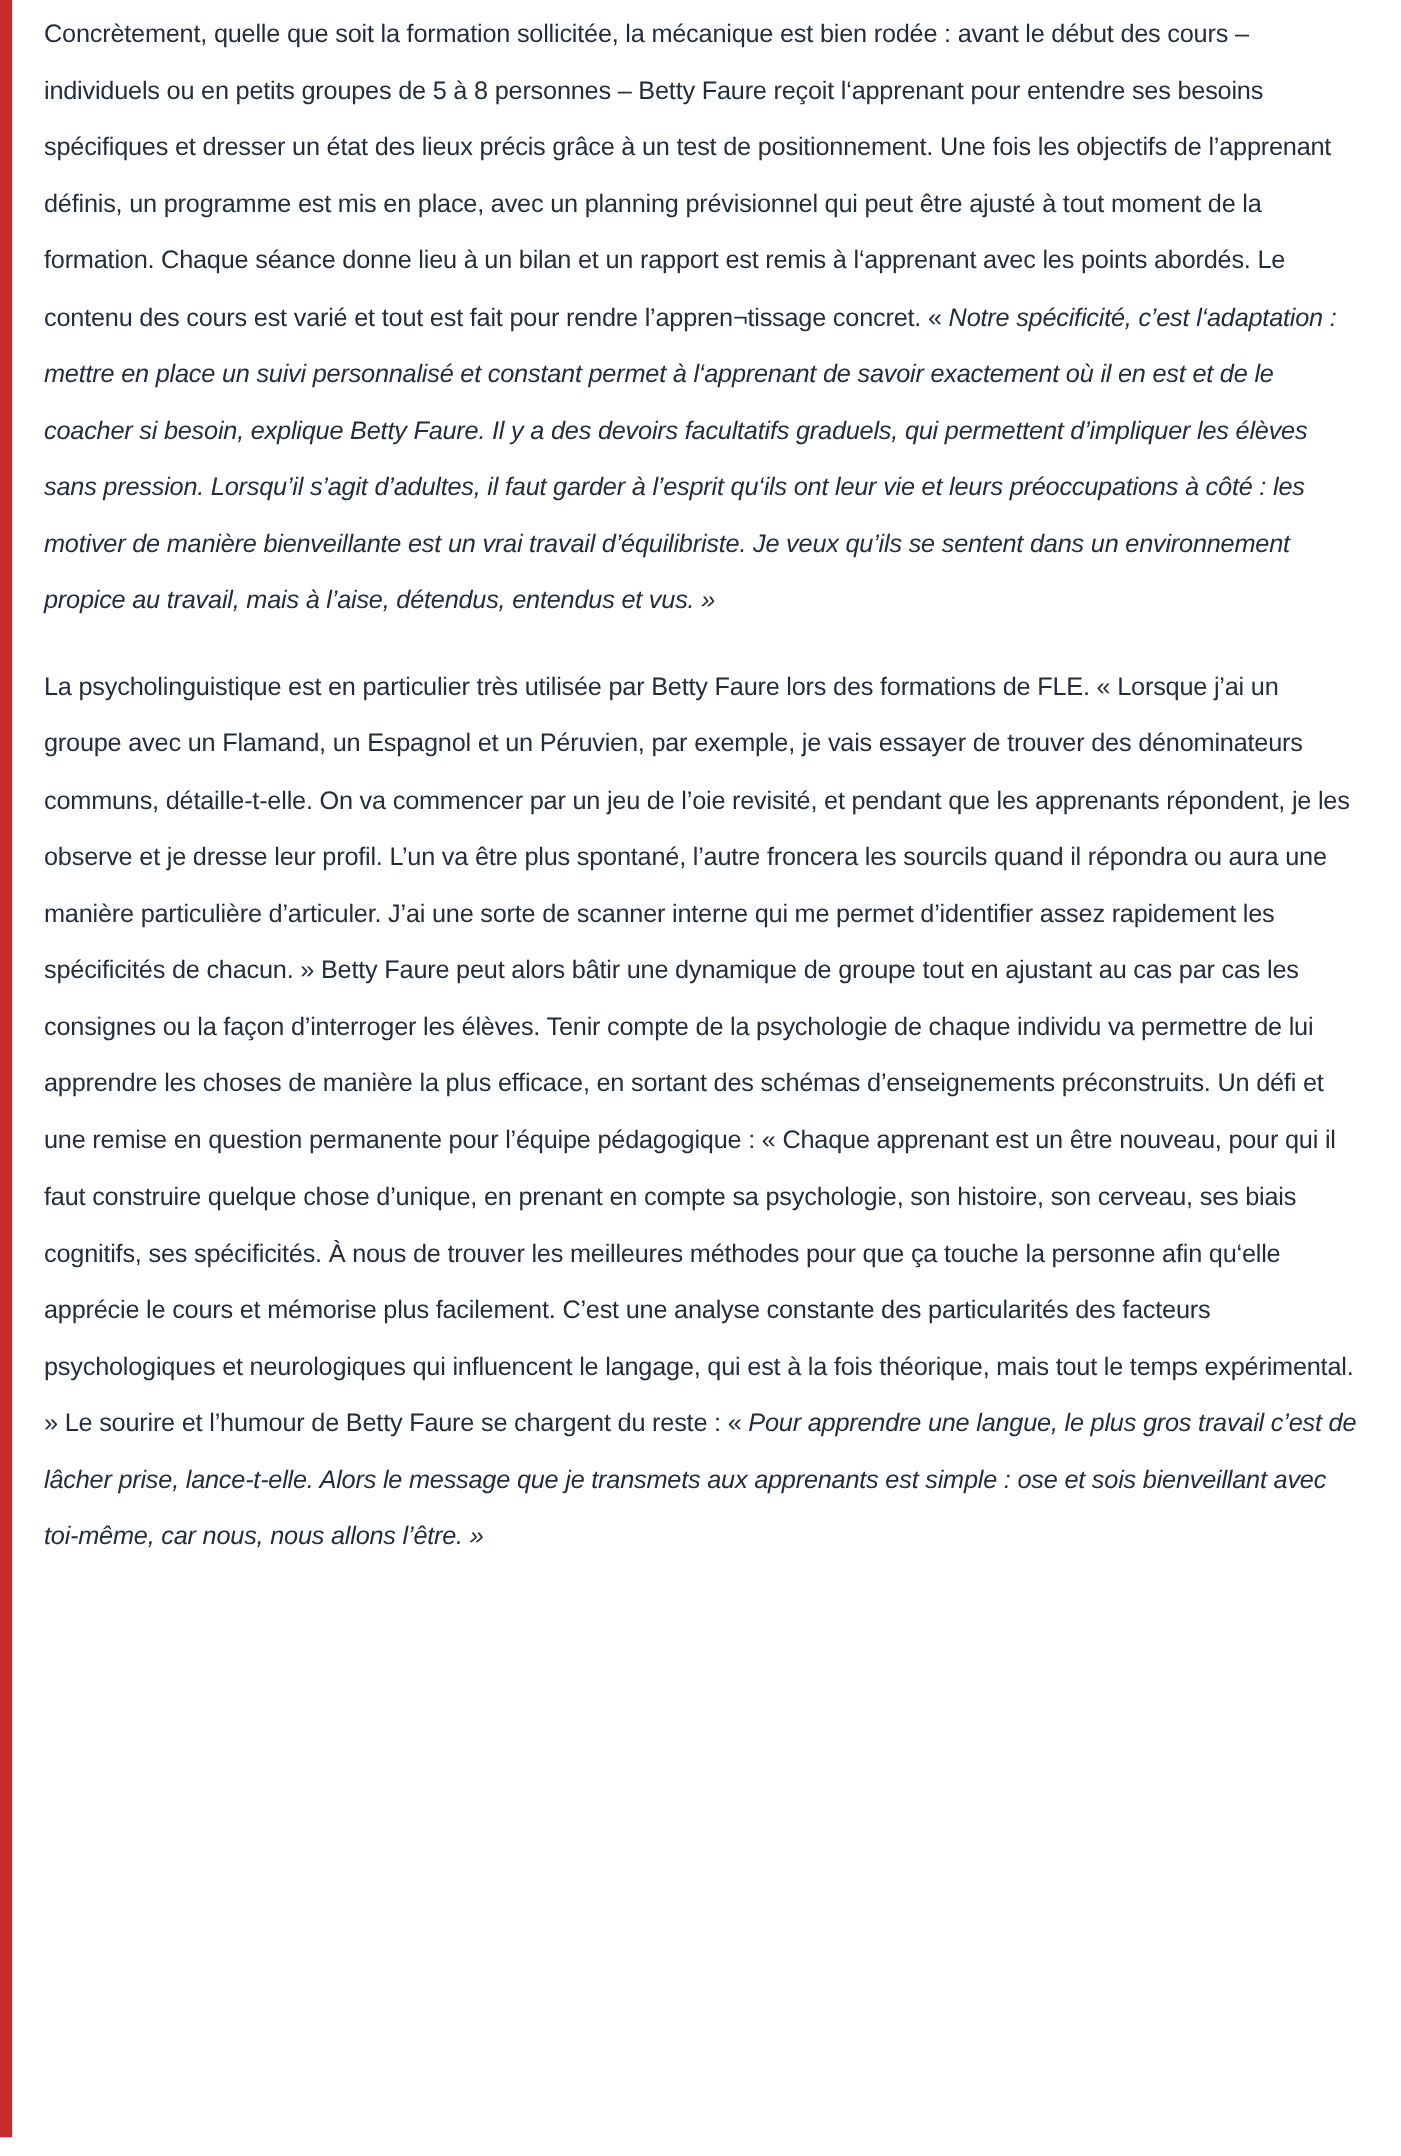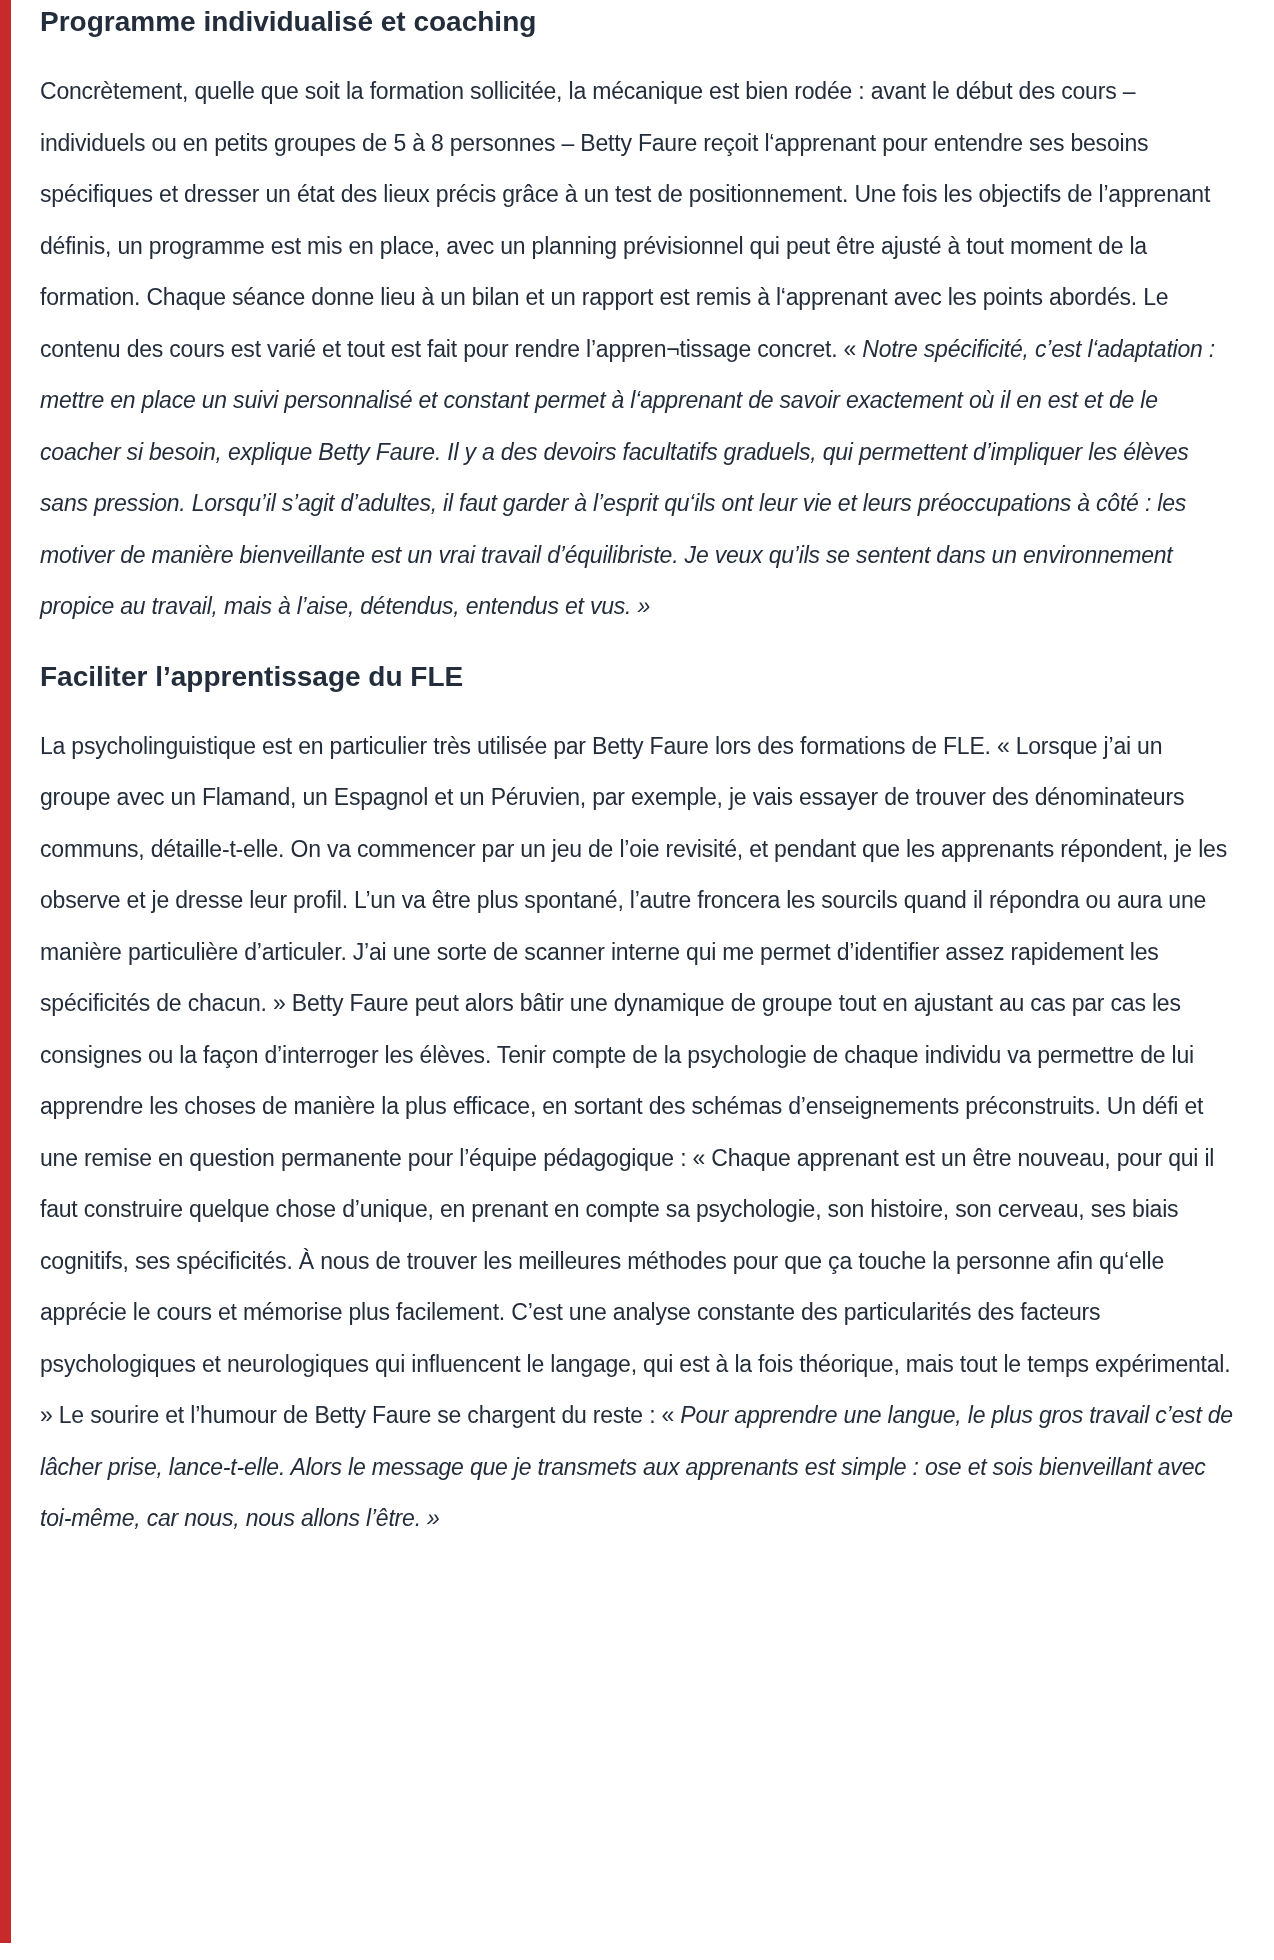--- a/index.html
+++ b/index.html
@@ -50,21 +50,19 @@
     font-style:italic;
   }
 </style>
 </head>
 <body>
 
 <div class="accent-bar"></div>
 
 <main class="content">
 
-  <h3 class="section-heading">Programme individualisé et coaching</h3>
 
   <p class="body-paragraph"><span>Concrètement, quelle que soit la formation sollicitée, la mécanique est bien rodée : avant le début des cours – individuels ou en petits groupes de 5 à 8 personnes – Betty Faure reçoit l‘apprenant pour entendre ses besoins spécifiques et dresser un état des lieux précis grâce à un test de positionnement. Une fois les objectifs de l’apprenant définis, un programme est mis en place, avec un planning prévisionnel qui peut être ajusté à tout moment de la formation. Chaque séance donne lieu à un bilan et un rapport est remis à l‘apprenant avec les points abordés. Le contenu des cours est varié et tout est fait pour rendre l’appren¬tissage concret. « </span><em>Notre spécificité, c’est l‘adaptation : mettre en place un suivi personnalisé et constant permet à l‘apprenant de savoir exactement où il en est et de le coacher si besoin, explique Betty Faure. Il y a des devoirs facultatifs graduels, qui permettent d’impliquer les élèves sans pression. Lorsqu’il s’agit d’adultes, il faut garder à l’esprit qu‘ils ont leur vie et leurs préoccupations à côté : les motiver de manière bienveillante est un vrai travail d’équilibriste. Je veux qu’ils se sentent dans un environnement propice au travail, mais à l’aise, détendus, entendus et vus. »</em></p>
 
-  <h3 class="section-heading">Faciliter l’apprentissage du FLE</h3>
 
   <p class="body-paragraph"><span>La psycholinguistique est en particulier très utilisée par Betty Faure lors des formations de FLE. « Lorsque j’ai un groupe avec un Flamand, un Espagnol et un Péruvien, par exemple, je vais essayer de trouver des dénominateurs communs, détaille-t-elle. On va commencer par un jeu de l’oie revisité, et pendant que les apprenants répondent, je les observe et je dresse leur profil. L’un va être plus spontané, l’autre froncera les sourcils quand il répondra ou aura une manière particulière d’articuler. J’ai une sorte de scanner interne qui me permet d’identifier assez rapidement les spécificités de chacun. » Betty Faure peut alors bâtir une dynamique de groupe tout en ajustant au cas par cas les consignes ou la façon d’interroger les élèves. Tenir compte de la psychologie de chaque individu va permettre de lui apprendre les choses de manière la plus efficace, en sortant des schémas d’enseignements préconstruits. Un défi et une remise en question permanente pour l’équipe pédagogique : « Chaque apprenant est un être nouveau, pour qui il faut construire quelque chose d’unique, en prenant en compte sa psychologie, son histoire, son cerveau, ses biais cognitifs, ses spécificités. À nous de trouver les meilleures méthodes pour que ça touche la personne afin qu‘elle apprécie le cours et mémorise plus facilement. C’est une analyse constante des particularités des facteurs psychologiques et neurologiques qui influencent le langage, qui est à la fois théorique, mais tout le temps expérimental. » Le sourire et l’humour de Betty Faure se chargent du reste : « </span><em>Pour apprendre une langue, le plus gros travail c’est de lâcher prise, lance-t-elle. Alors le message que je transmets aux apprenants est simple : ose et sois bienveillant avec toi-même, car nous, nous allons l’être. »</em></p>
 
 </main>
 
 </body></html>

